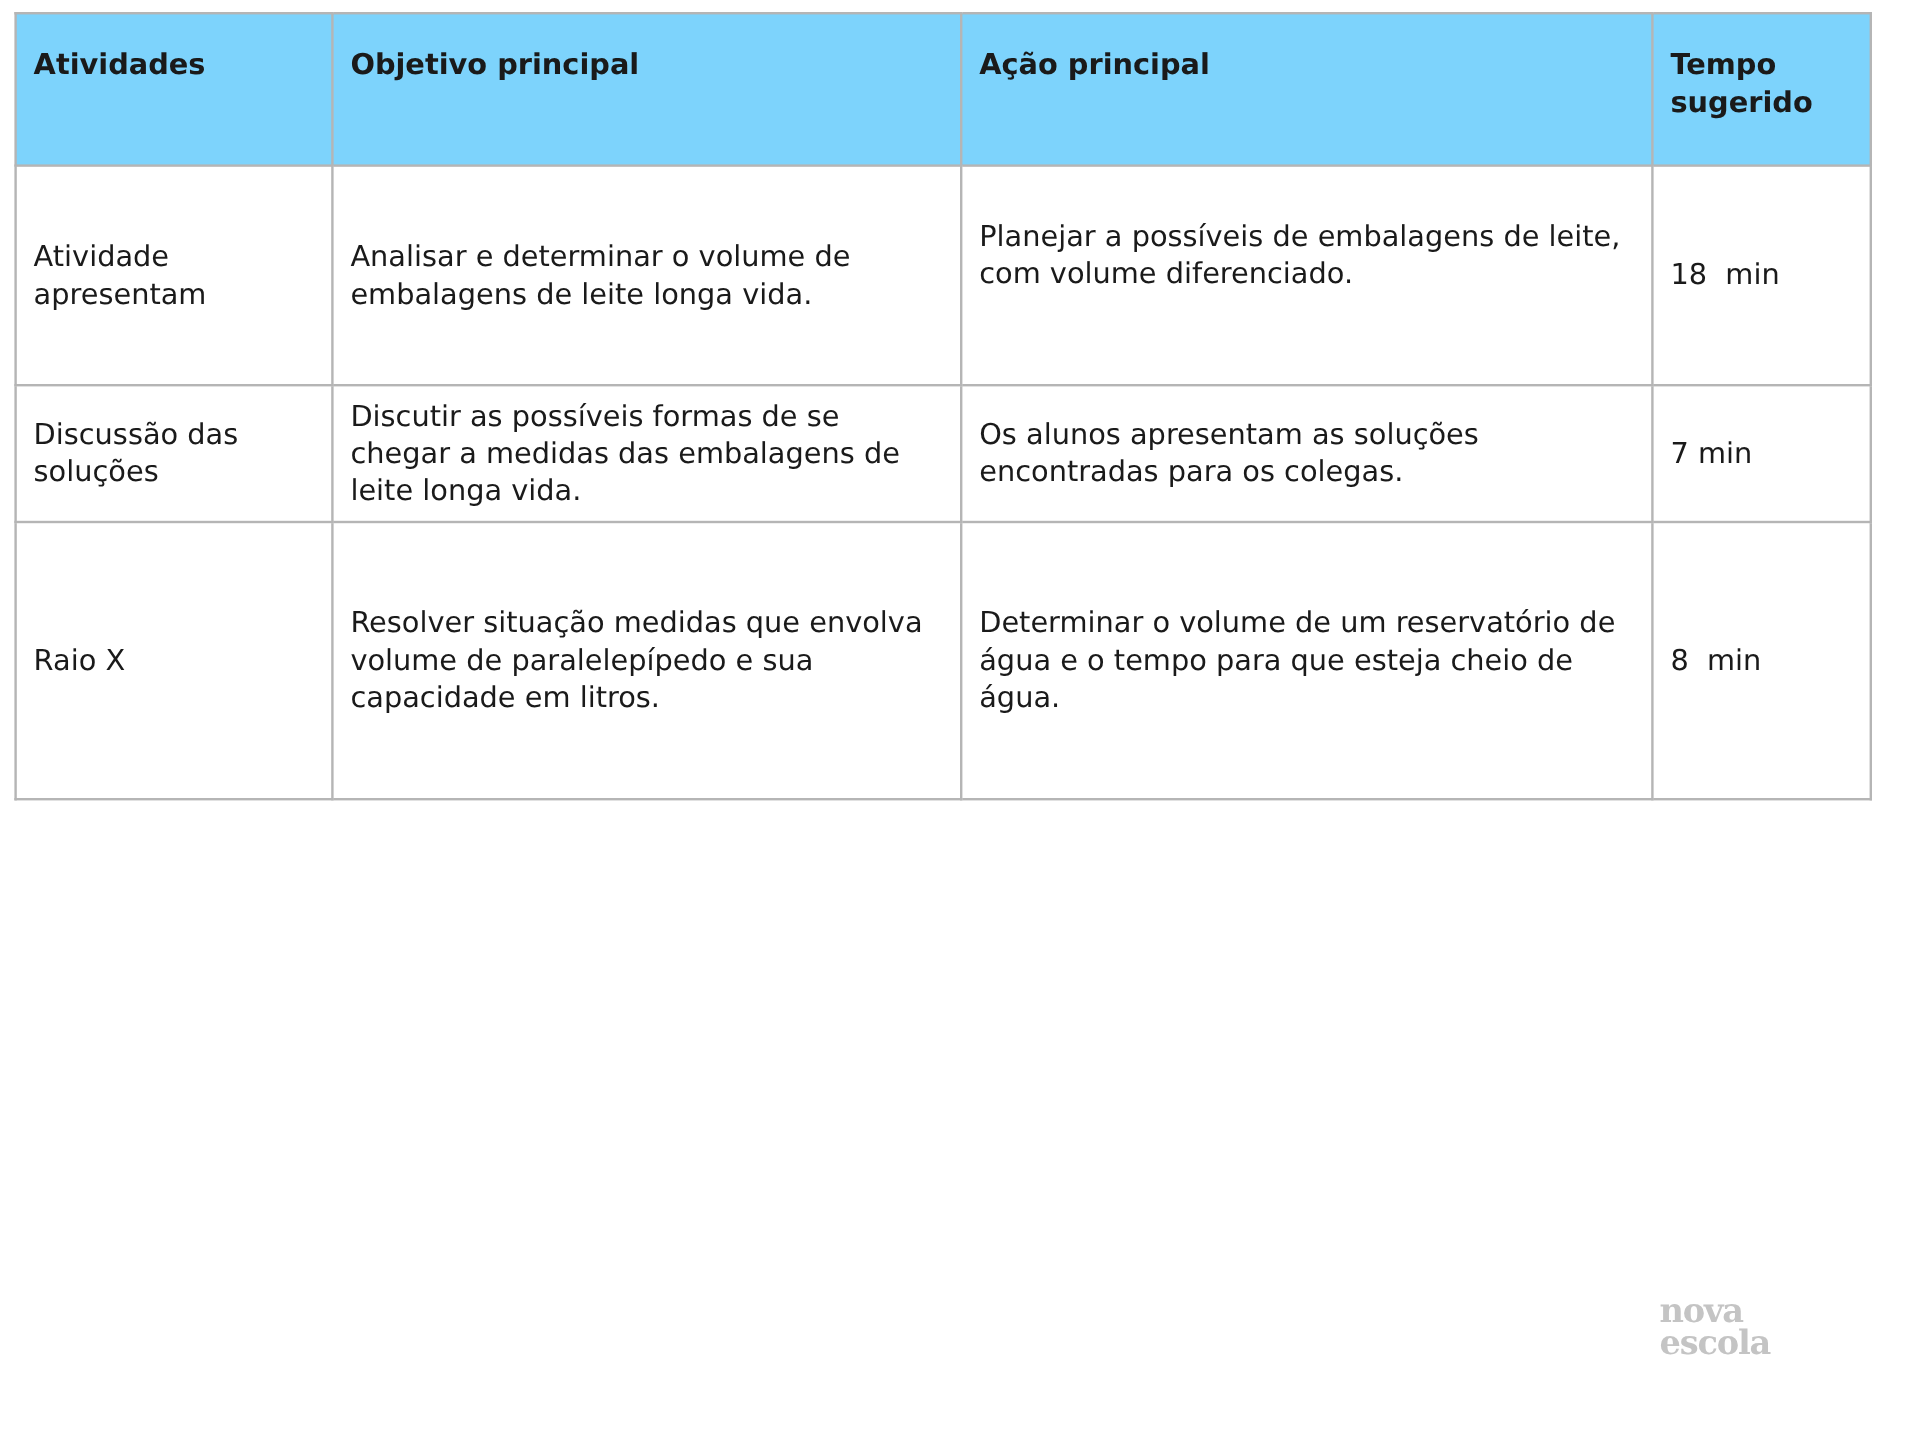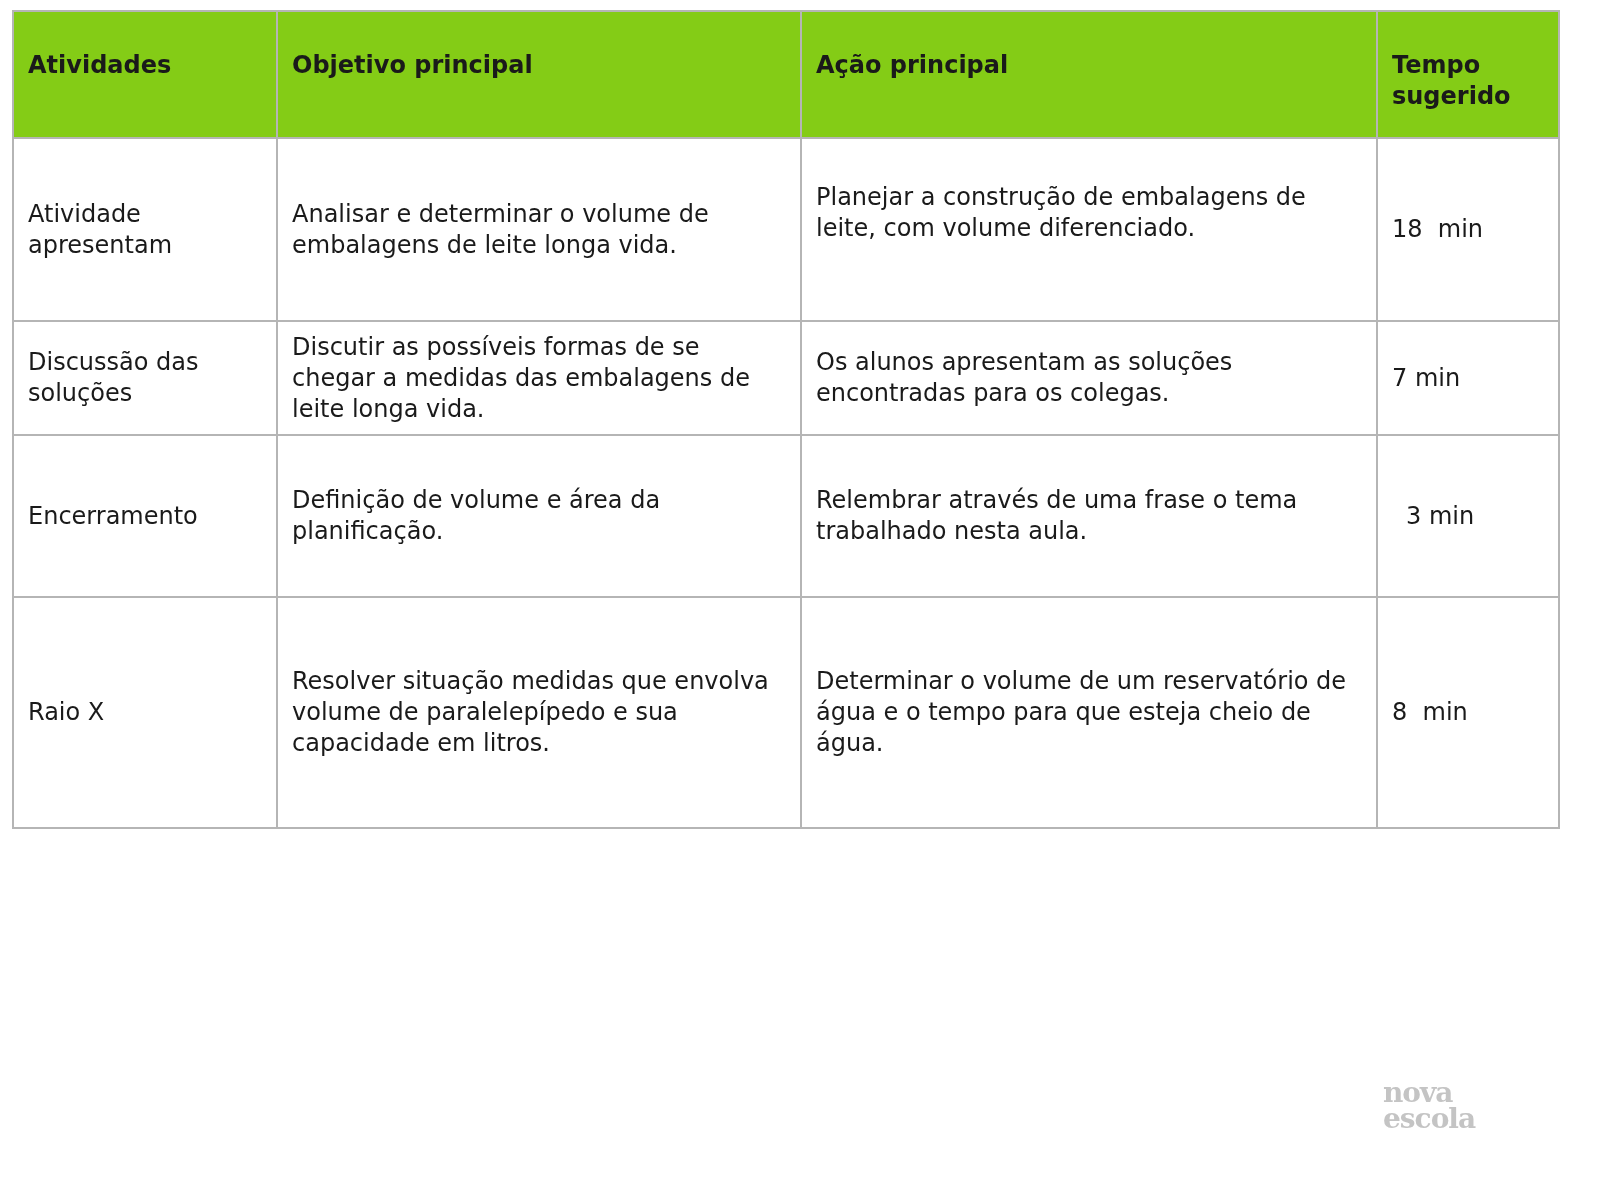--- a/index.html
+++ b/index.html
@@ -2,21 +2,21 @@
 <html><head>
 <meta charset="utf-8">
 <style>
   html, body { margin: 0; padding: 0; background: #ffffff; }
   body { width: 1600px; height: 1200px; position: relative; overflow: hidden;
          font-family: "DejaVu Sans", sans-serif; color: #1a1a1a; }
   table.plan { position: absolute; left: 12px; top: 10px; width: 1546px;
                border-collapse: collapse; table-layout: fixed; }
   table.plan td, table.plan th { border: 2px solid #b5b5b5; vertical-align: middle;
                padding: 0 14px; font-size: 24px; line-height: 31px; text-align: left; }
-  table.plan th { background: #84cc16; font-weight: bold; vertical-align: top; padding-top: 38px; }
+  table.plan th { background: #7dd3fc; font-weight: bold; vertical-align: top; padding-top: 27px; }
   tr.hdr { height: 127px; }
   .just { text-align: justify; text-align-last: left; }
   .logo { position: absolute; left: 1383px; top: 1080px; font-family: "DejaVu Serif", serif;
           font-weight: bold; color: #c4c4c4; font-size: 28px; line-height: 26px; letter-spacing: -1px; }
 </style>
 </head>
 <body>
 
 <table class="plan">
   <colgroup>
@@ -28,34 +28,28 @@
   <tbody>
       <tr class="hdr">
     <th>Atividades</th>
     <th>Objetivo principal</th>
     <th>Ação principal</th>
     <th style="padding-right:40px">Tempo sugerido</th>
   </tr>
   <tr style="height:183px">
     <td>Atividade apresentam</td>
     <td>Analisar e determinar o volume de embalagens de leite longa vida.</td>
-    <td style="vertical-align:top;padding-top:43px">Planejar a construção de embalagens de leite, com volume diferenciado.</td>
+    <td style="vertical-align:top;padding-top:43px">Planejar a possíveis de embalagens de leite, com volume diferenciado.</td>
     <td style="white-space:pre">18  min</td>
   </tr>
   <tr style="height:114px">
     <td>Discussão das soluções</td>
     <td>Discutir as possíveis formas de se chegar a medidas das embalagens de leite longa vida.</td>
     <td>Os alunos apresentam as soluções encontradas para os colegas.</td>
     <td>7 min</td>
-  </tr>
-  <tr style="height:162px">
-    <td>Encerramento</td>
-    <td>Definição de volume e área da planificação.</td>
-    <td class="just">Relembrar através de uma frase o tema trabalhado nesta aula.</td>
-    <td style="padding-left:28px">3 min</td>
   </tr>
   <tr style="height:231px">
     <td>Raio X</td>
     <td>Resolver situação medidas que envolva volume de paralelepípedo e sua capacidade em litros.</td>
     <td>Determinar o volume de um reservatório de água e o tempo para que esteja cheio de água.</td>
     <td style="white-space:pre">8  min</td>
   </tr>
 </tbody>
   </table>
 

